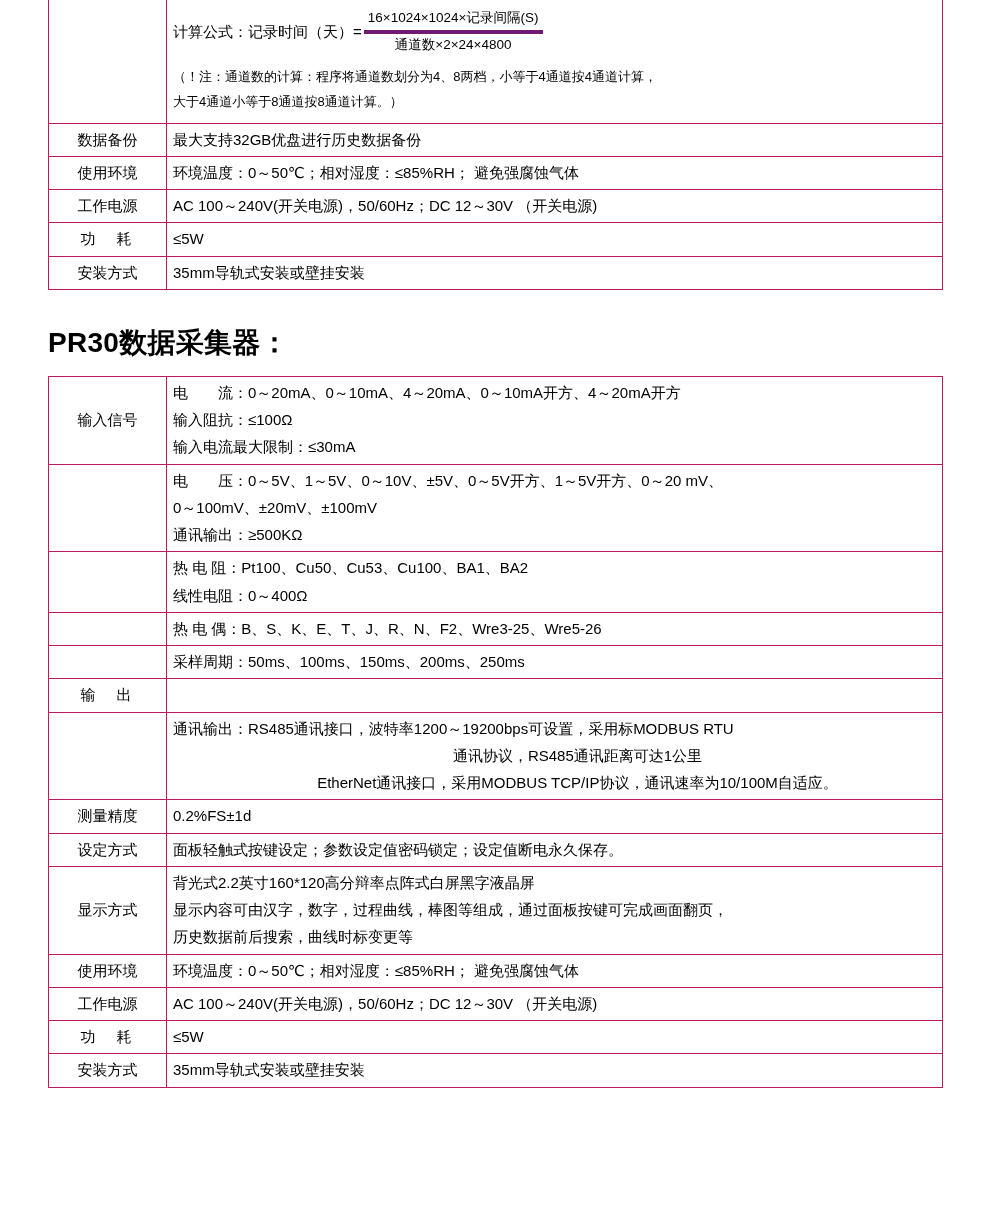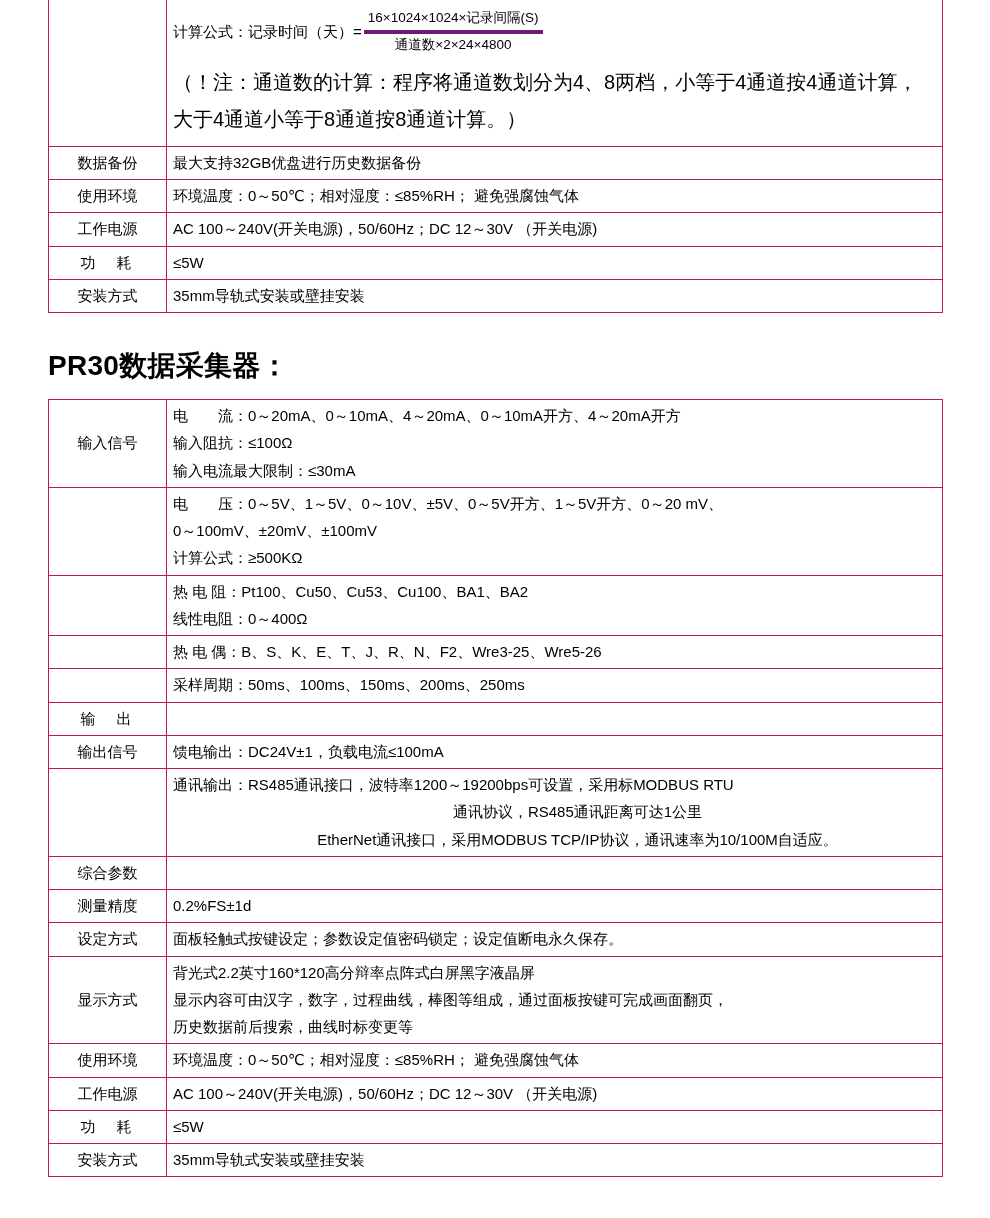--- a/index.html
+++ b/index.html
@@ -77,21 +77,21 @@
   }
   .frac .den {
     font-size: 13.5px;
     padding: 1px 4px 0 4px;
     display: block;
     white-space: nowrap;
   }
   .note {
     margin-top: 10px;
     line-height: 1.65;
-    font-size: 20px;
+    font-size: 13px;
   }
 
   h2.section-title {
     margin: 34px 0 14px 48px;
     font-size: 28px;
     font-weight: bold;
     letter-spacing: 0.01em;
   }
 
   .first-table { margin-top: 0; }
@@ -164,21 +164,21 @@
           <span class="v-line">电　　流：0～20mA、0～10mA、4～20mA、0～10mA开方、4～20mA开方</span>
           <span class="v-line">输入阻抗：≤100Ω</span>
           <span class="v-line">输入电流最大限制：≤30mA</span>
         </td>
       </tr>
       <tr>
         <td class="col-label"></td>
         <td class="col-value">
           <span class="v-line">电　　压：0～5V、1～5V、0～10V、±5V、0～5V开方、1～5V开方、0～20 mV、</span>
           <span class="v-line">0～100mV、±20mV、±100mV</span>
-          <span class="v-line">计算公式：≥500KΩ</span>
+          <span class="v-line">通讯输出：≥500KΩ</span>
         </td>
       </tr>
       <tr>
         <td class="col-label"></td>
         <td class="col-value">
           <span class="v-line">热 电 阻：Pt100、Cu50、Cu53、Cu100、BA1、BA2</span>
           <span class="v-line">线性电阻：0～400Ω</span>
         </td>
       </tr>
       <tr>
@@ -192,39 +192,29 @@
         <td class="col-value">
           <span class="v-line">采样周期：50ms、100ms、150ms、200ms、250ms</span>
         </td>
       </tr>
 
       <tr>
         <td class="col-label label-sp">输　出</td>
         <td class="col-value empty-val"></td>
       </tr>
 
-      <tr>
-        <td class="col-label">输出信号</td>
-        <td class="col-value">
-          <span class="v-line">馈电输出：DC24V±1，负载电流≤100mA</span>
-        </td>
-      </tr>
       <tr>
         <td class="col-label"></td>
         <td class="col-value">
           <span class="v-line">通讯输出：RS485通讯接口，波特率1200～19200bps可设置，采用标MODBUS RTU</span>
           <span class="v-line indent-1">通讯协议，RS485通讯距离可达1公里</span>
           <span class="v-line indent-1">EtherNet通讯接口，采用MODBUS TCP/IP协议，通讯速率为10/100M自适应。</span>
         </td>
       </tr>
 
-      <tr>
-        <td class="col-label">综合参数</td>
-        <td class="col-value empty-val"></td>
-      </tr>
 
       <tr>
         <td class="col-label">测量精度</td>
         <td class="col-value">0.2%FS±1d</td>
       </tr>
       <tr>
         <td class="col-label">设定方式</td>
         <td class="col-value">面板轻触式按键设定；参数设定值密码锁定；设定值断电永久保存。</td>
       </tr>
       <tr>

